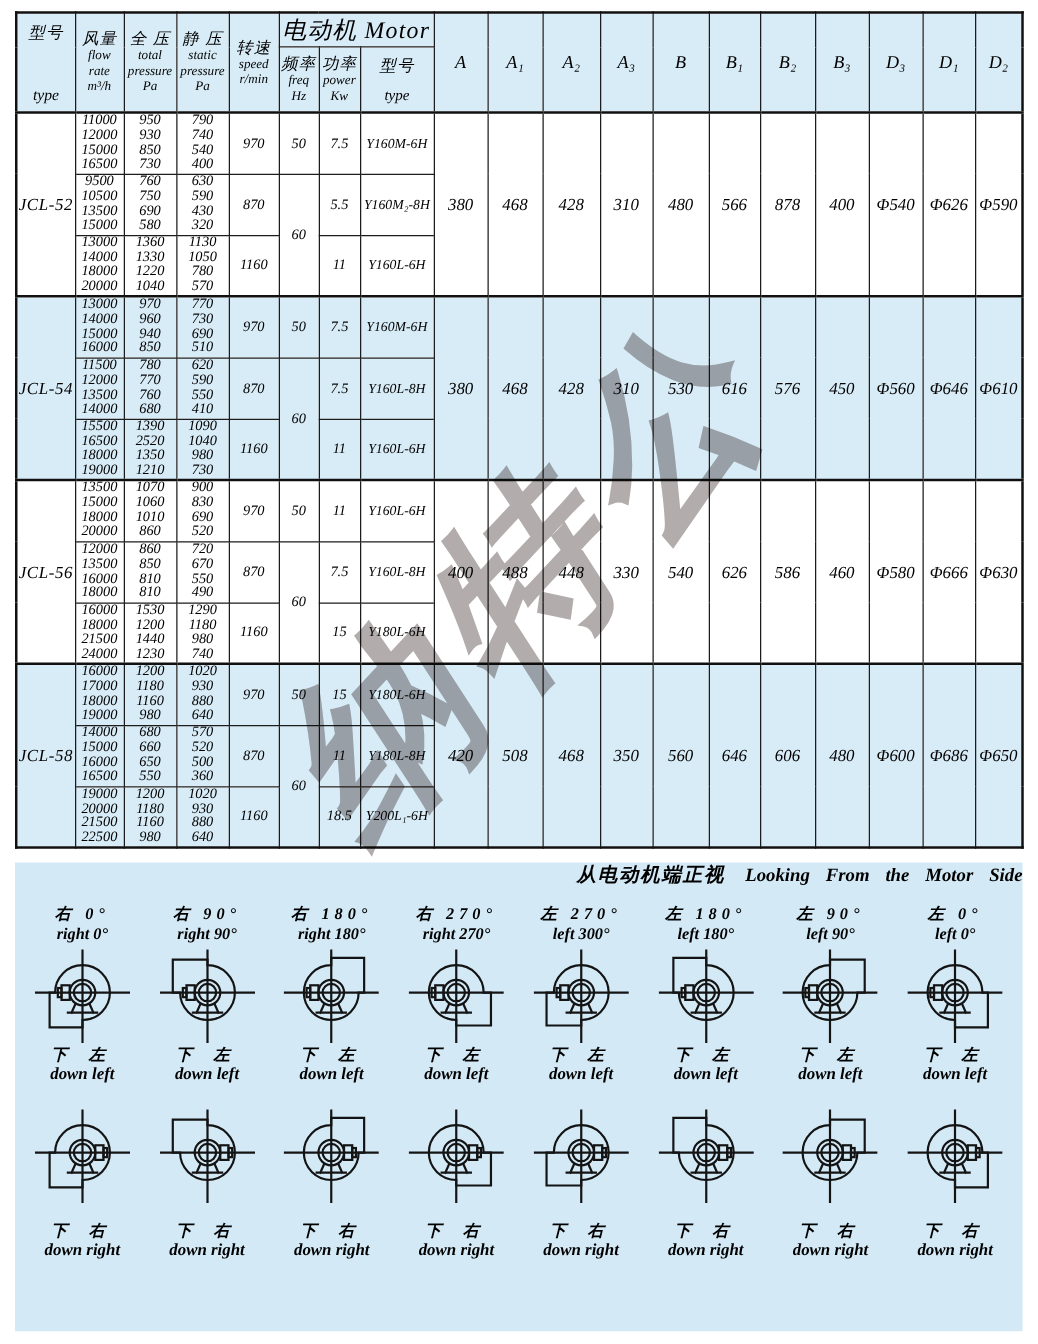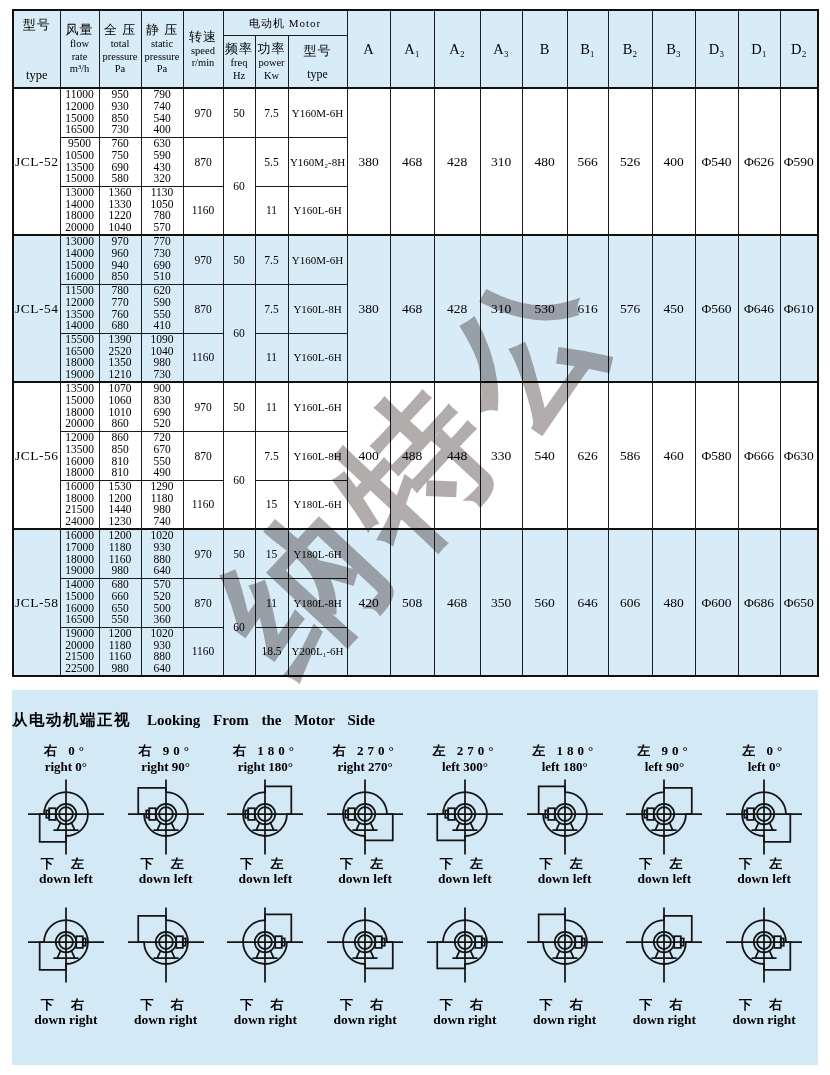--- a/index.html
+++ b/index.html
@@ -1,37 +1,37 @@
 <!DOCTYPE html>
 <html><head>
 <meta charset="utf-8">
 <style>
   html,body{margin:0;padding:0;}
   body{
     width:830px;height:1075px;background:#ffffff;position:relative;overflow:hidden;
     font-family:"Liberation Serif","DejaVu Serif",serif;color:#000;
   }
-  .page{position:absolute;inset:0;}
+  .page{position:absolute;inset:0;font-style:italic;}
 
   
   .table-wrap{position:absolute;left:12px;top:9px;width:806px;}
   table.spec{border-collapse:collapse;table-layout:fixed;width:805px;border:2px solid #101010;background:#fff;}
   table.spec th,table.spec td{
     border:1px solid #1c1c1c;padding:0;text-align:center;vertical-align:middle;
     font-weight:normal;overflow:hidden;
   }
   thead th{background:var(--band,#d8ecf7);}
   td.blue{background:var(--band,#d8ecf7);}
   tr.sec-start td{border-top:2px solid #101010;}
 
   .hzh{font-size:13px;line-height:16px;letter-spacing:1px;}
   .hen{font-size:10.5px;line-height:12.5px;}
   .h-model .vfill{display:flex;flex-direction:column;justify-content:space-between;height:64px;padding:6px 0;}
   .h-model .hen{font-size:12.5px;}
-  .h-motor{font-size:11px;height:24px;letter-spacing:1px;margin-left:36px;}
+  .h-motor{font-size:19px;height:24px;letter-spacing:1px;margin-left:36px;}
   tr.header-row-2 th{height:51px;margin-top:36px;}
   th.h-dim{font-size:14.5px;}
   .h-mtype .vfill{display:flex;flex-direction:column;justify-content:space-around;height:46px;}
   .h-mtype .hen{font-size:12px;}
 
   td.cell-lines{padding:1px 0;}
   td.cell-lines div{font-size:11.5px;line-height:11.7px;}
   td.cell-speed,td.cell-freq,td.cell-power{font-size:11.5px;}
   td.cell-motor{font-size:11px;letter-spacing:0;}
   td.cell-model{font-size:13.5px;letter-spacing:0.5px;margin-top:24px;}
@@ -44,21 +44,21 @@
     font-family:"DejaVu Sans",sans-serif;font-weight:bold;font-size:150px;line-height:160px;
     letter-spacing:14px;color:#b3acac;transform:rotate(-47deg);
     mix-blend-mode:multiply;pointer-events:none;z-index:5;white-space:nowrap;
   }
 
   
   .panel{
     position:absolute;left:12px;top:690px;width:806px;height:375px;
     background:var(--panel,#d3e9f5);
   }
-  .panel-title{text-align:left;padding-top:20px;}
+  .panel-title{text-align:right;}
   .t-zh{font-size:15.5px;font-weight:bold;letter-spacing:1.5px;margin-right:16px;}
   .t-en{font-size:15px;font-weight:bold;word-spacing:9px;}
   .fan-grid{display:grid;grid-template-columns:repeat(8,1fr);margin-top:12px;padding:0 4px;}
   .fan-grid.row2{margin-top:16px;}
   .fan-cell{display:flex;flex-direction:column;align-items:center;}
   .lab-zh{font-size:13px;font-weight:bold;letter-spacing:4px;line-height:16px;}
   .lab-en{font-size:13px;font-weight:bold;line-height:16px;}
   .fan-svg{width:76px;height:76px;margin-top:4px;}
   .fan-svg *{stroke:#141414;stroke-width:2.4;fill:none;stroke-linecap:square;}
   .bot-zh{font-size:13px;font-weight:bold;letter-spacing:7px;margin-top:1px;line-height:15px;}
@@ -192,21 +192,21 @@
             <td class="cell-speed">970</td>
             <td class="cell-freq">50</td>
             <td class="cell-power">7.5</td>
             <td class="cell-motor">Y160M-6H</td>
             <td class="cell-dim" rowspan="3">380</td>
             <td class="cell-dim" rowspan="3">468</td>
             <td class="cell-dim" rowspan="3">428</td>
             <td class="cell-dim" rowspan="3">310</td>
             <td class="cell-dim" rowspan="3">480</td>
             <td class="cell-dim" rowspan="3">566</td>
-            <td class="cell-dim" rowspan="3">526</td>
+            <td class="cell-dim" rowspan="3">878</td>
             <td class="cell-dim" rowspan="3">400</td>
             <td class="cell-dim" rowspan="3">Φ540</td>
             <td class="cell-dim" rowspan="3">Φ626</td>
             <td class="cell-dim" rowspan="3">Φ590</td>
           </tr>
           <tr>
             <td class="cell-lines">
               <div>9500</div>
               <div>10500</div>
               <div>13500</div>

